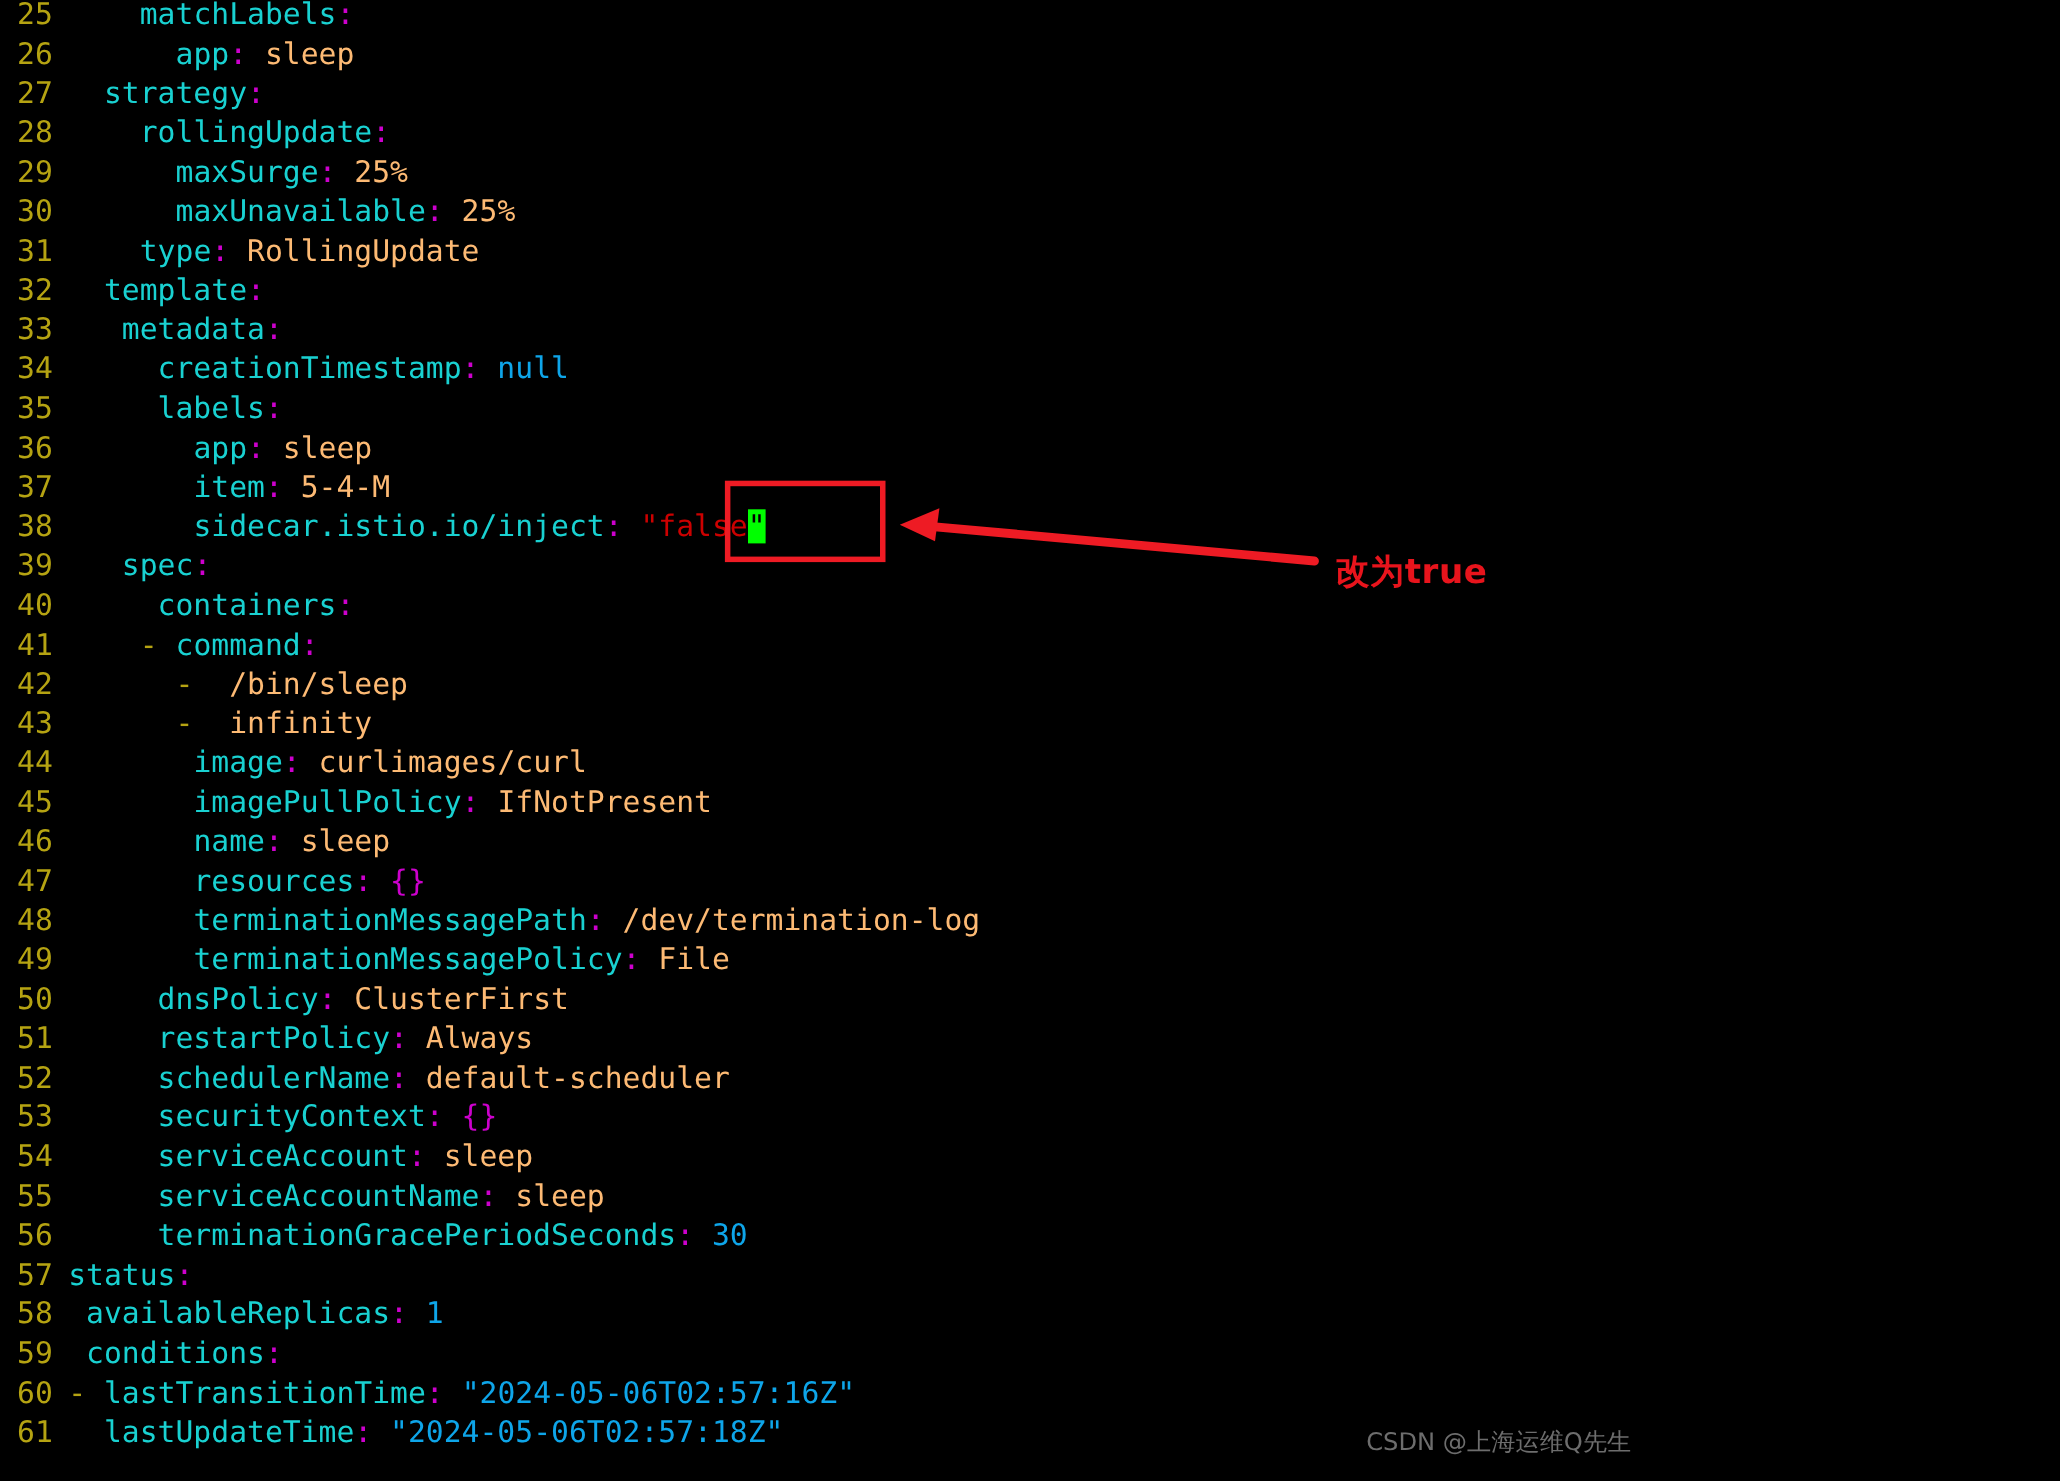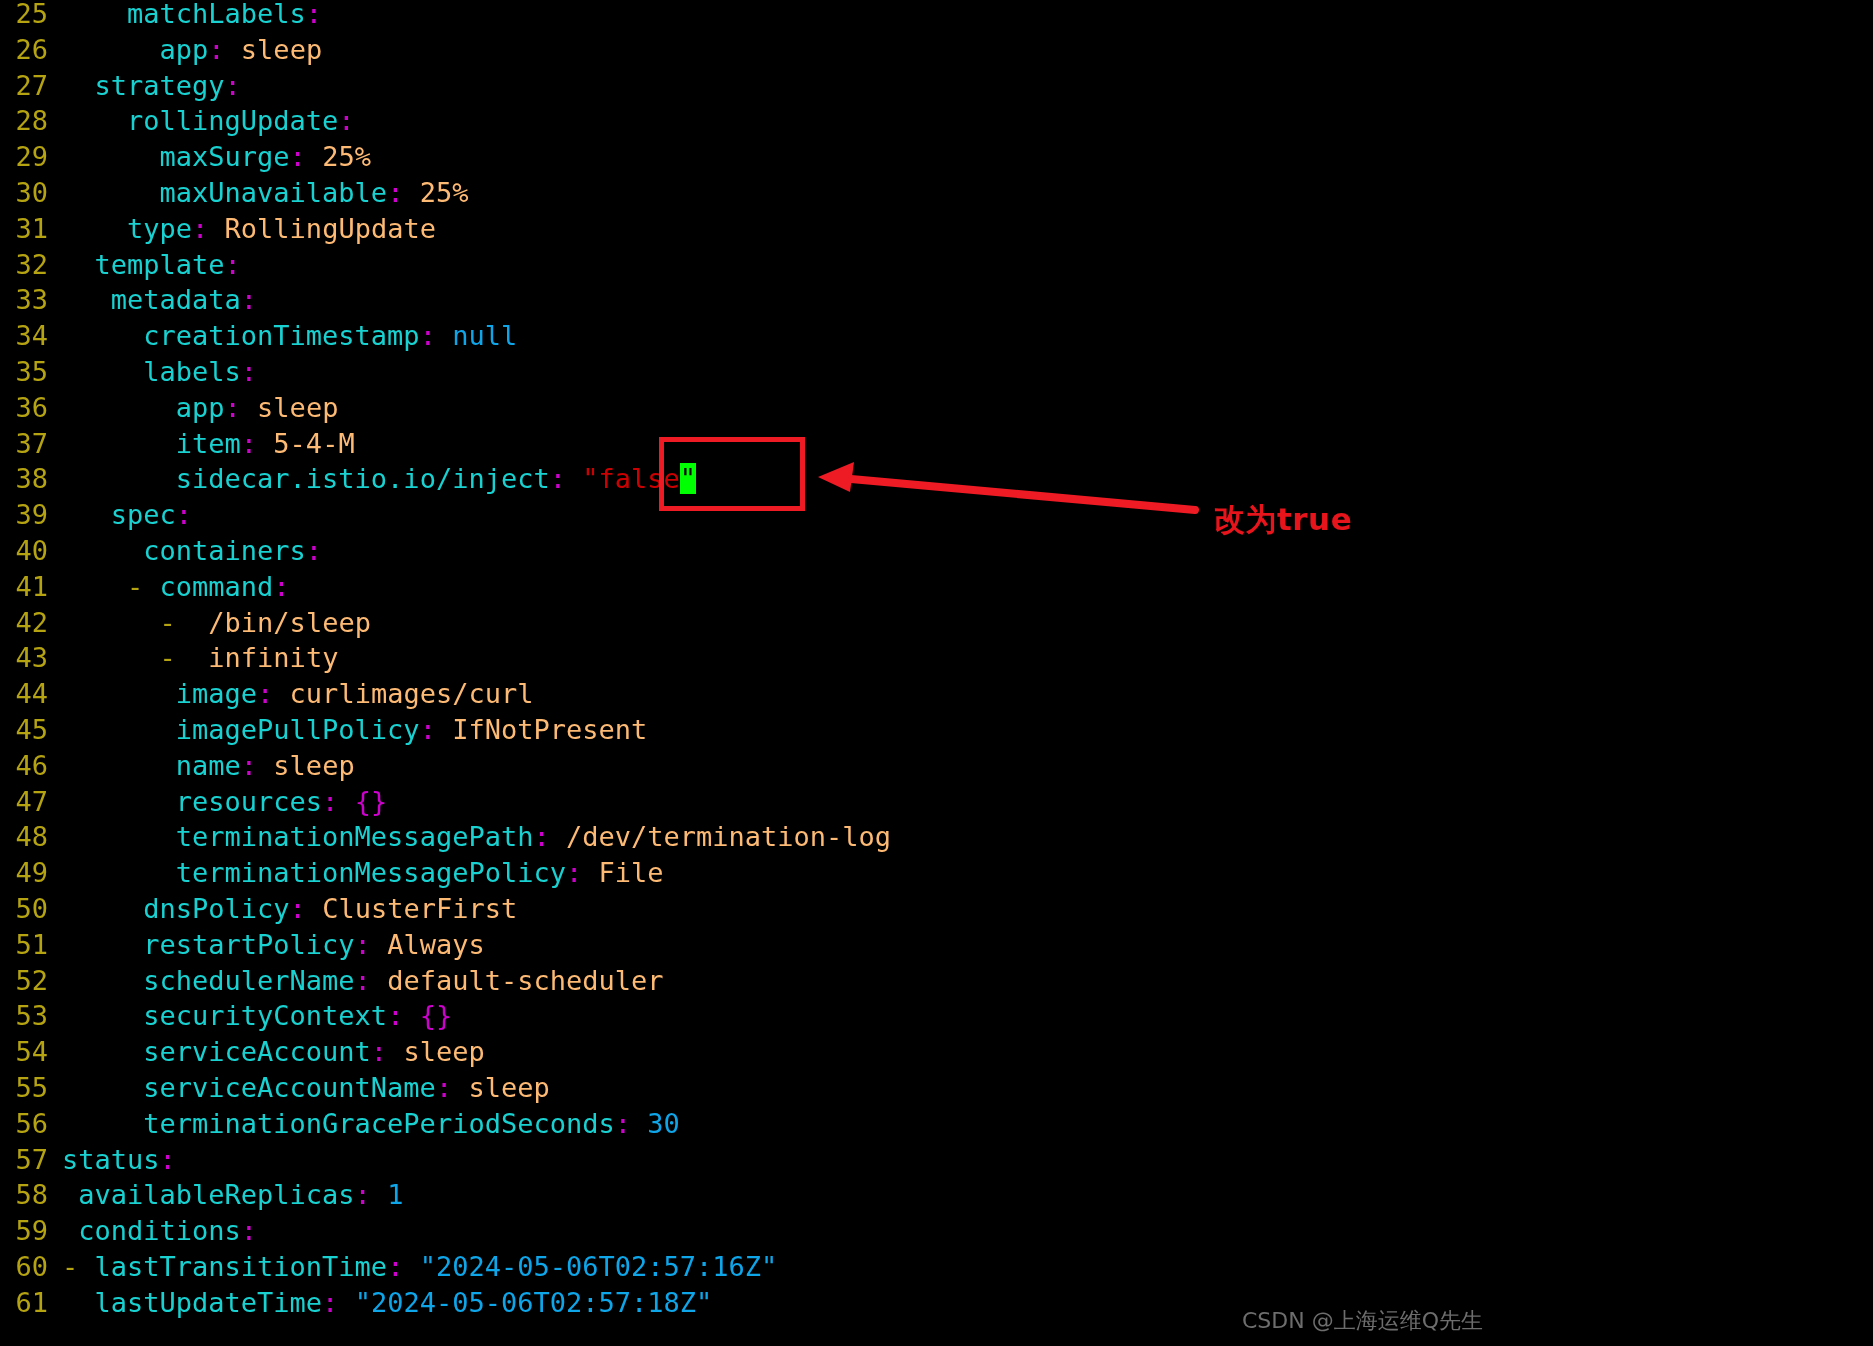--- a/index.html
+++ b/index.html
@@ -55,21 +55,21 @@
     position:absolute;left:1214px;top:487px;
     color:#e8141c;
     font-family:"DejaVu Sans","Liberation Sans",sans-serif;
     font-weight:bold;
     font-size:31px;
     letter-spacing:0.5px;
     white-space:nowrap;
     margin-top:12px;
   }
   #watermark{
-    position:absolute;right:18px;bottom:10px;
+    position:absolute;right:18px;bottom:20px;
     color:#6d6d6d;
     font-family:"DejaVu Sans","Liberation Sans",sans-serif;
     font-size:22px;
     white-space:nowrap;
   }
 </style>
 </head>
 <body>
 
 <div id="terminal">

